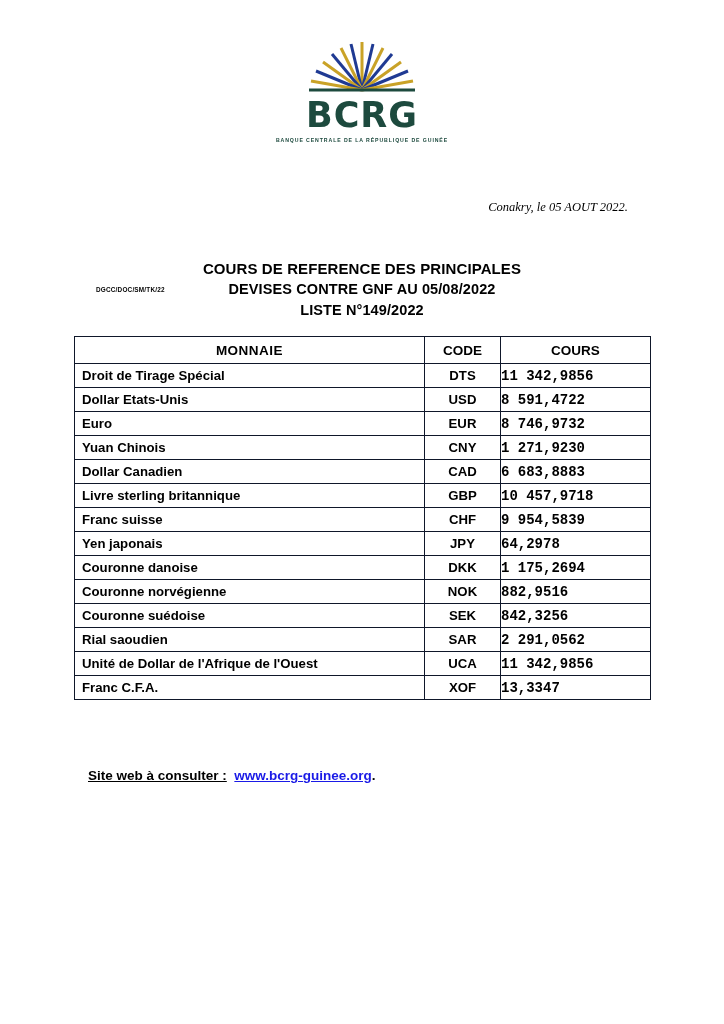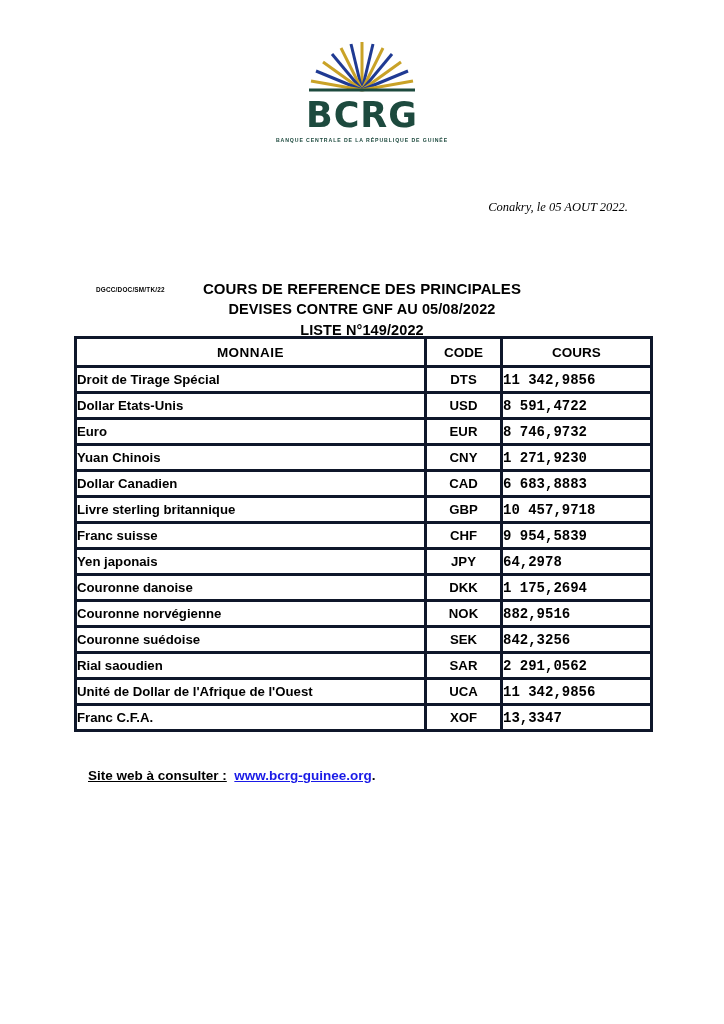--- a/index.html
+++ b/index.html
@@ -82,53 +82,52 @@
   .title-line {
     font-family: "Liberation Sans", sans-serif;
     font-weight: bold;
     font-size: 14.5px;
     line-height: 21px;
     letter-spacing: 0.1px;
   }
   .title-line.l1 {
     font-variant: small-caps;
     font-size: 15px;
-    margin-top: 20px;
   }
 
   
   .rates-table {
     position: absolute;
     top: 336px;
     left: 74px;
     width: 576px;
     border-collapse: collapse;
     table-layout: fixed;
   }
   .rates-table td, .rates-table th {
-    border: 3px solid #0f172a;
+    border: 1px solid #0f172a;
     padding: 0;
   }
   .rates-table th {
     height: 26px;
     font-family: "Liberation Sans", sans-serif;
     font-weight: bold;
     font-size: 13.5px;
     text-align: center;
     vertical-align: middle;
   }
   .col-name { width: 350px; }
   .col-code { width: 76px; }
   .col-rate { width: 150px; }
 
   .rates-table td.name {
     font-family: "Liberation Sans", sans-serif;
     font-weight: bold;
     font-size: 13.2px;
-    padding-left: 0;
+    padding-left: 7px;
     height: 23px;
     vertical-align: middle;
     white-space: nowrap;
   }
   .rates-table td.code {
     font-family: "Liberation Sans", sans-serif;
     font-weight: bold;
     font-size: 13.2px;
     text-align: center;
     vertical-align: middle;

